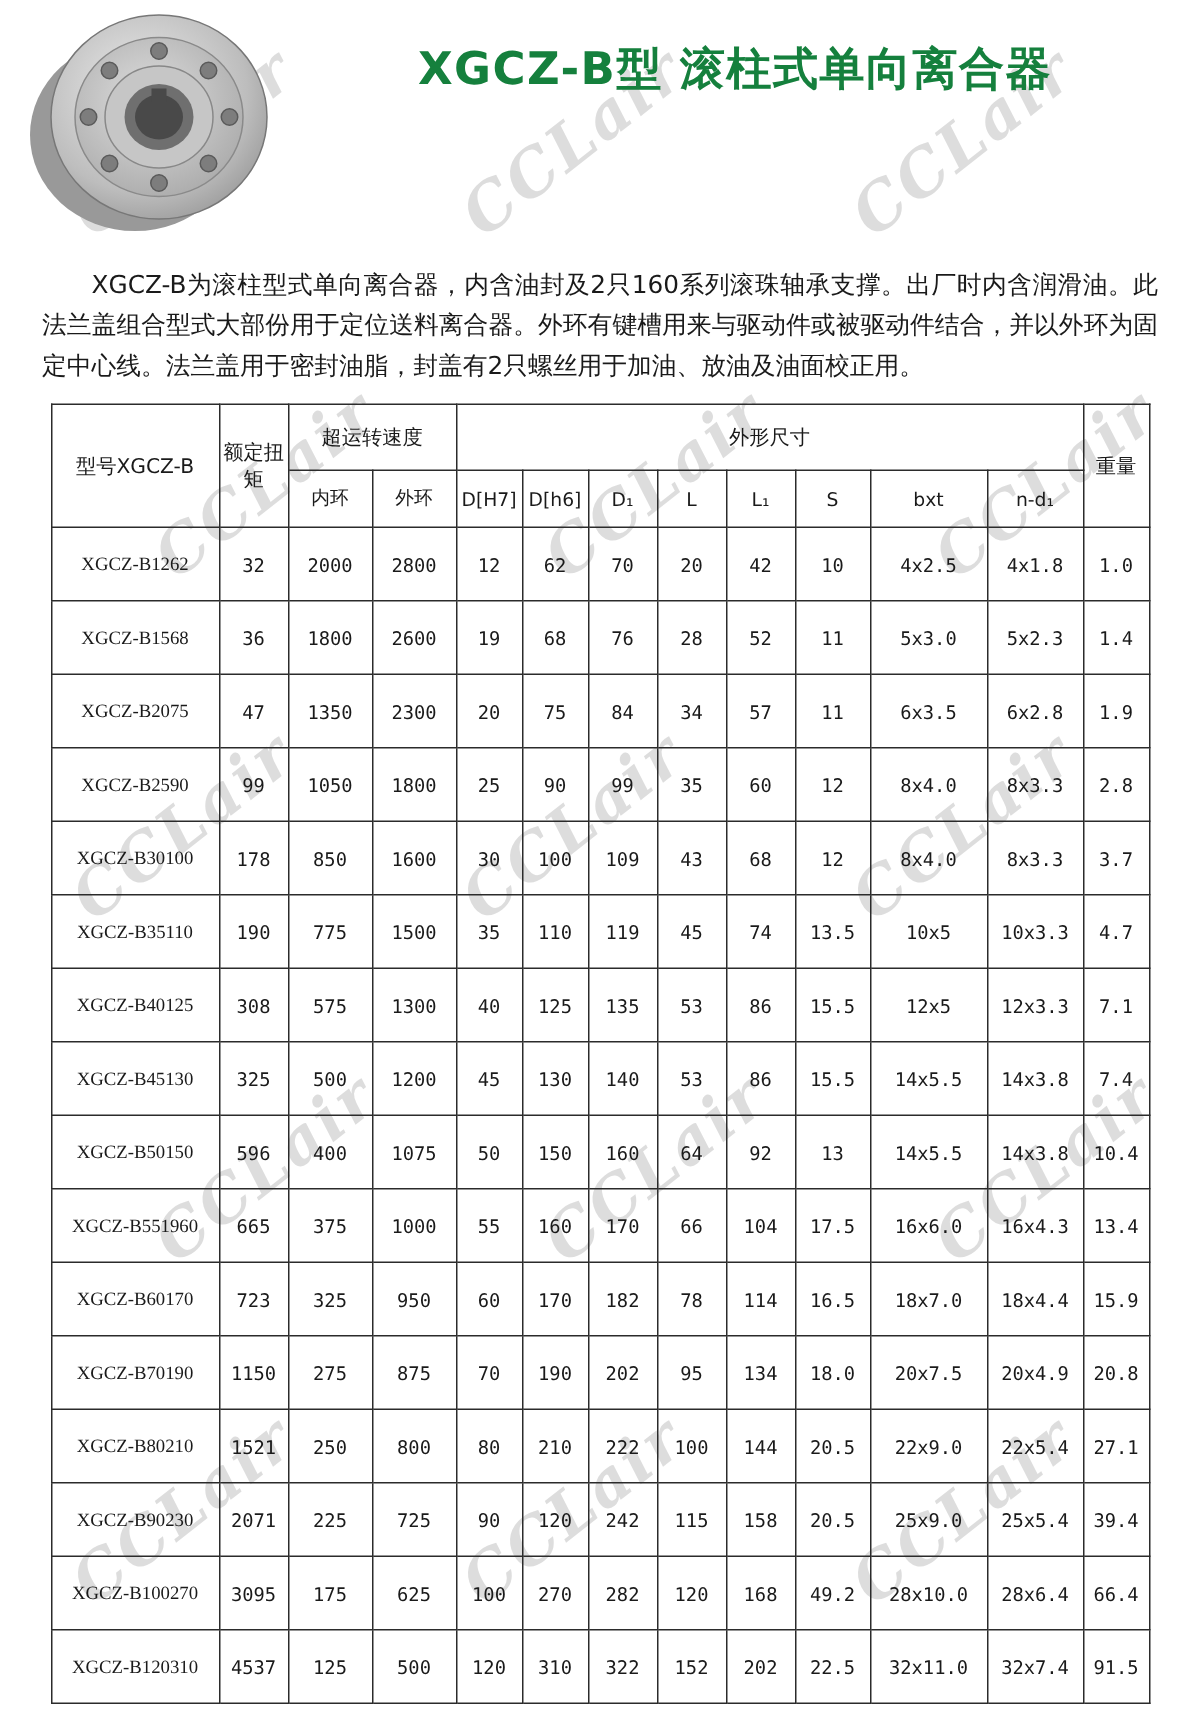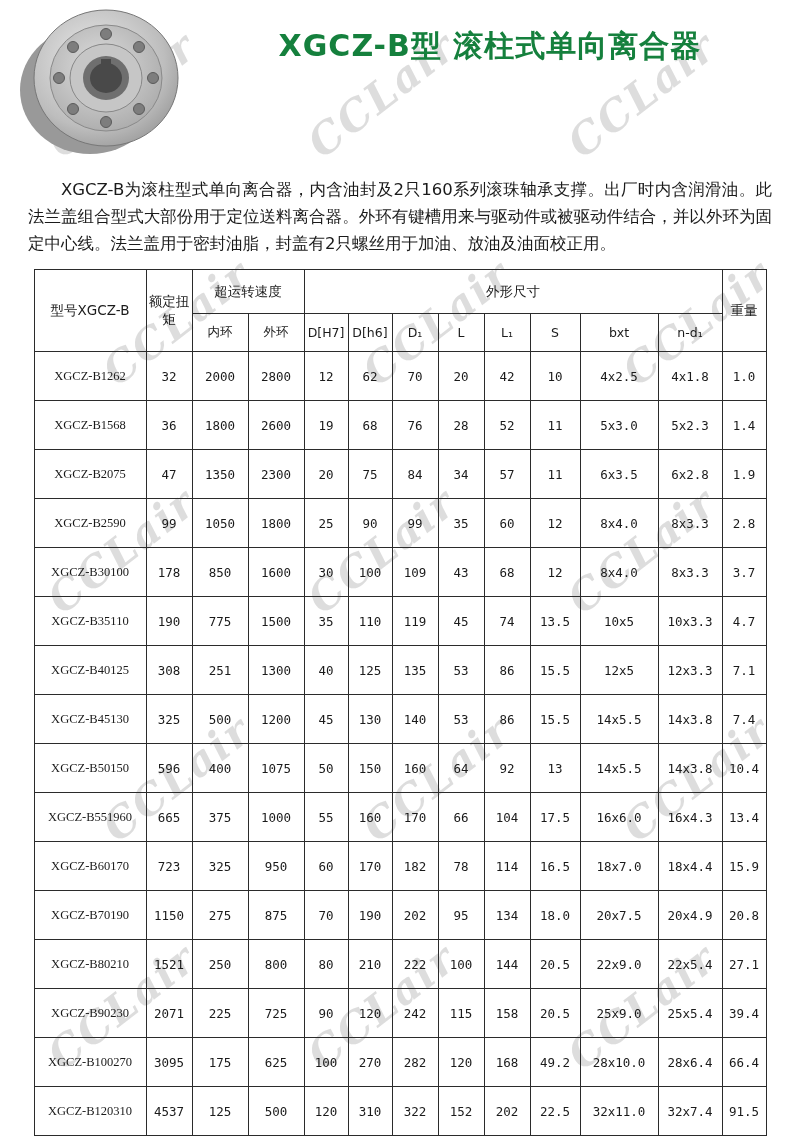--- a/index.html
+++ b/index.html
@@ -253,21 +253,21 @@
             <td>45</td>
             <td>74</td>
             <td>13.5</td>
             <td>10x5</td>
             <td>10x3.3</td>
             <td>4.7</td>
           </tr>
           <tr>
             <td>XGCZ-B40125</td>
             <td>308</td>
-            <td>251</td>
+            <td>575</td>
             <td>1300</td>
             <td>40</td>
             <td>125</td>
             <td>135</td>
             <td>53</td>
             <td>86</td>
             <td>15.5</td>
             <td>12x5</td>
             <td>12x3.3</td>
             <td>7.1</td>

